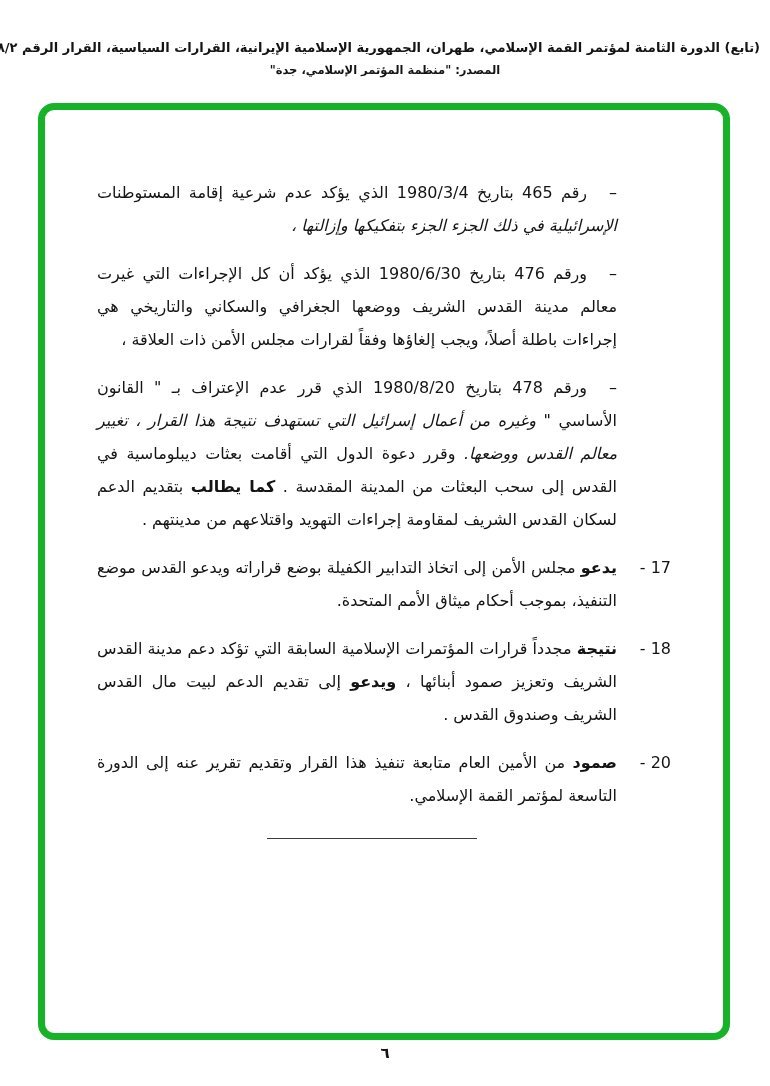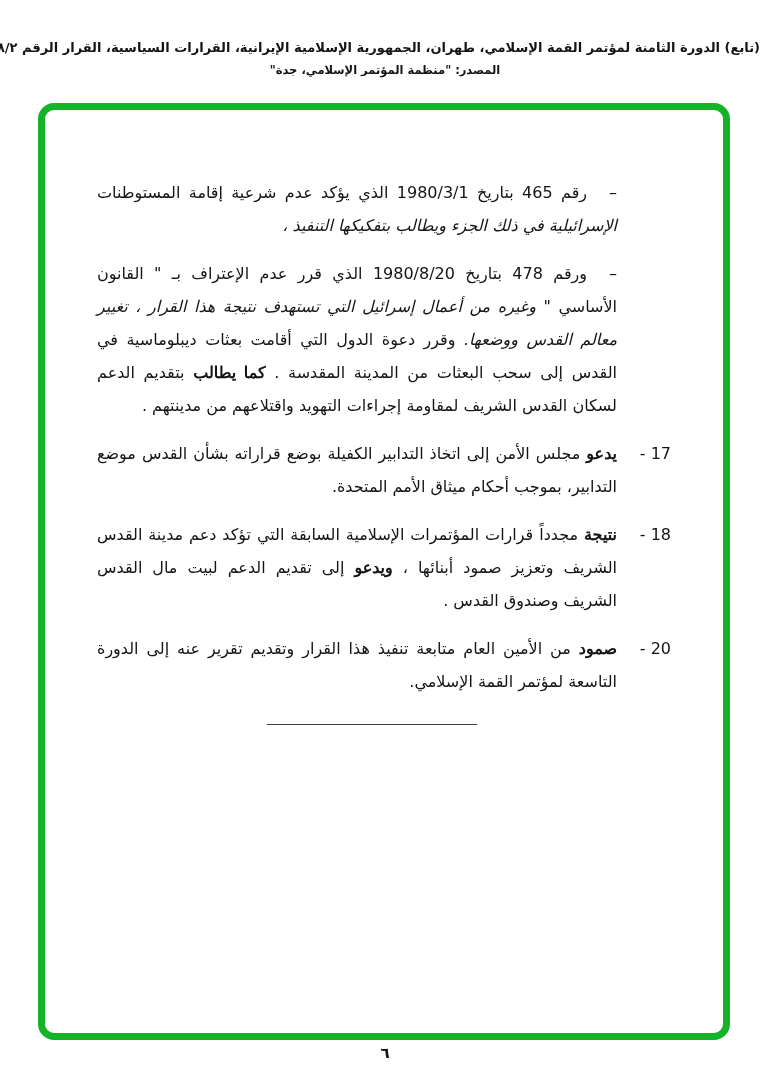--- a/index.html
+++ b/index.html
@@ -33,21 +33,21 @@
     direction:rtl;
     font-size:16px;
     line-height:33px;
     text-align:justify;
     text-justify:inter-word;
   }
   .item { position:relative; margin:0 0 15px 0; }
   .item p.txt { margin:0; }
   .dash-marker { display:inline-block; margin-left:22px; }
   .num-marker { position:absolute; right:-54px; top:0; white-space:nowrap; }
-  .b { font-weight:bold;font-family:Liberation Serif, serif; }
+  .b { font-weight:bold; }
   .i { font-style:italic; }
 
   .sep {
     border:none;
     border-top:1.5px solid #3a3a3a;
     width:210px;
     margin:26px 140px 0 auto;
   }
 
   .page-num {
@@ -61,28 +61,31 @@
 <body>
 
 <div class="header">
   <div class="l1">(تابع) الدورة الثامنة لمؤتمر القمة الإسلامي، طهران، الجمهورية الإسلامية الإيرانية، القرارات السياسية، القرار الرقم ٨/٢-س(ق.إ)</div>
   <div class="l2">المصدر:  "منظمة المؤتمر الإسلامي، جدة"</div>
 </div>
 
 <div class="frame">
   <div class="doc" id="doc-body">
       <div class="item dash-item">
-        <p class="txt"><span class="dash-marker">–</span><span>رقم 465 بتاريخ 1980/3/1 الذي يؤكد عدم شرعية إقامة المستوطنات </span><span class="i">الإسرائيلية في ذلك الجزء ويطالب بتفكيكها التنفيذ ،</span></p>
+        <p class="txt"><span class="dash-marker">–</span><span>رقم 465 بتاريخ 1980/3/4 الذي يؤكد عدم شرعية إقامة المستوطنات </span><span class="i">الإسرائيلية في ذلك الجزء الجزء بتفكيكها وإزالتها ،</span></p>
+      </div>
+      <div class="item dash-item">
+        <p class="txt"><span class="dash-marker">–</span><span>ورقم 476 بتاريخ 1980/6/30 الذي يؤكد أن كل الإجراءات التي غيرت معالم مدينة القدس الشريف ووضعها الجغرافي والسكاني والتاريخي هي إجراءات باطلة أصلاً، ويجب إلغاؤها وفقاً لقرارات مجلس الأمن ذات العلاقة ،</span></p>
       </div>
       <div class="item dash-item">
         <p class="txt"><span class="dash-marker">–</span><span>ورقم 478 بتاريخ 1980/8/20 الذي قرر عدم الإعتراف بـ " القانون الأساسي " </span><span class="i">وغيره من أعمال إسرائيل التي تستهدف نتيجة هذا القرار ، تغيير معالم القدس ووضعها. </span><span>وقرر دعوة الدول التي أقامت بعثات ديبلوماسية في القدس إلى سحب البعثات من المدينة المقدسة . </span><span class="b">كما يطالب</span><span> بتقديم الدعم لسكان القدس الشريف لمقاومة إجراءات التهويد واقتلاعهم من مدينتهم .</span></p>
       </div>
       <div class="item num-item">
         <span class="num-marker">17 -</span>
-        <p class="txt"><span class="b">يدعو</span><span> مجلس الأمن إلى اتخاذ التدابير الكفيلة بوضع قراراته بشأن القدس موضع التدابير، بموجب أحكام ميثاق الأمم المتحدة.</span></p>
+        <p class="txt"><span class="b">يدعو</span><span> مجلس الأمن إلى اتخاذ التدابير الكفيلة بوضع قراراته ويدعو القدس موضع التنفيذ، بموجب أحكام ميثاق الأمم المتحدة.</span></p>
       </div>
       <div class="item num-item">
         <span class="num-marker">18 -</span>
         <p class="txt"><span class="b">نتيجة</span><span> مجدداً قرارات المؤتمرات الإسلامية السابقة التي تؤكد دعم مدينة القدس الشريف وتعزيز صمود أبنائها ، </span><span class="b">ويدعو</span><span> إلى تقديم الدعم لبيت مال القدس الشريف وصندوق القدس .</span></p>
       </div>
       <div class="item num-item">
         <span class="num-marker">20 -</span>
         <p class="txt"><span class="b">صمود</span><span> من الأمين العام متابعة تنفيذ هذا القرار وتقديم  تقرير عنه إلى الدورة التاسعة لمؤتمر القمة الإسلامي.</span></p>
       </div>
       <hr class="sep">

